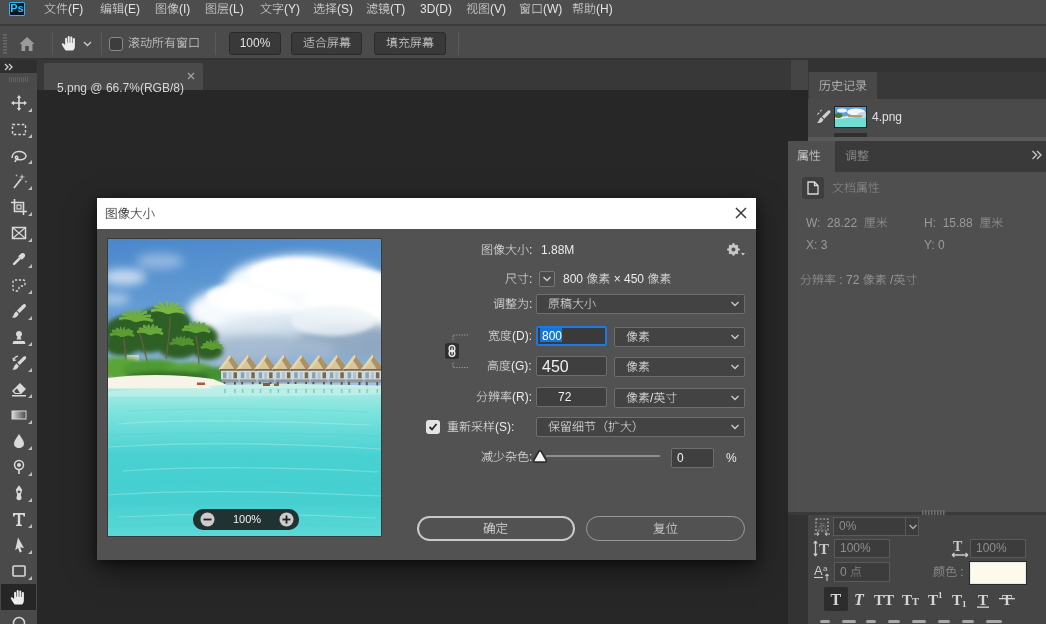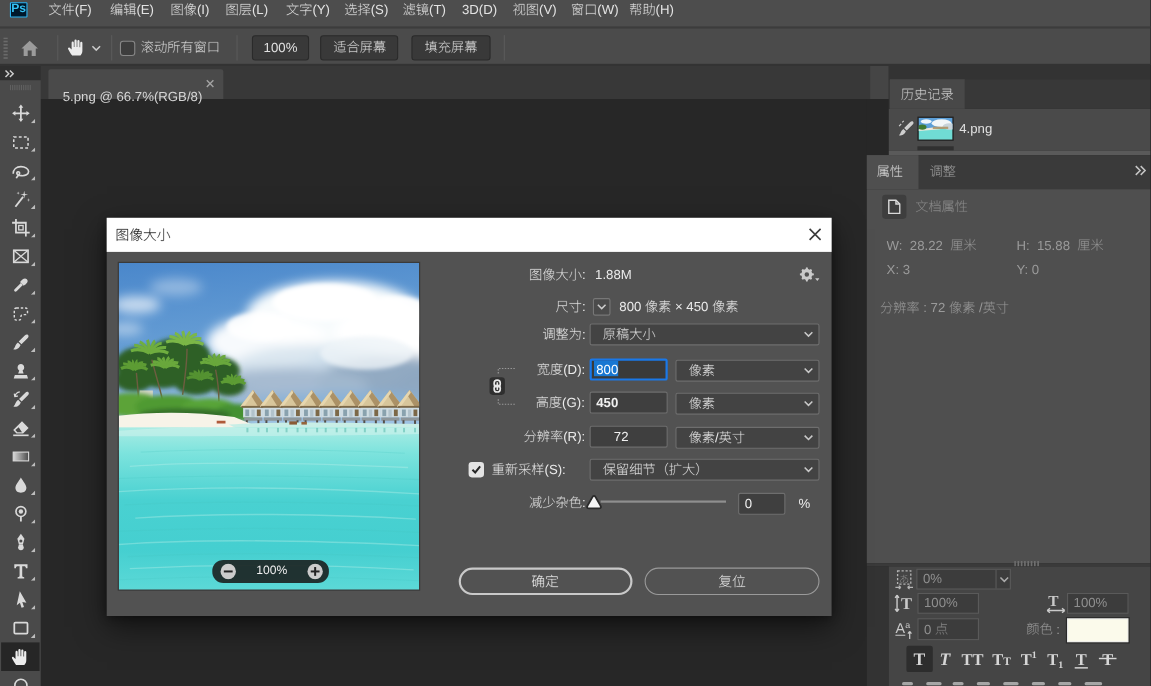--- a/index.html
+++ b/index.html
@@ -796,21 +796,21 @@
     </svg>
     <svg class="ab" style="left:730px;top:334px" width="10" height="7" viewBox="0 0 10 7">
       <path d="M1.5 1 L5 4.5 L8.5 1" stroke="#c9c9c9" stroke-width="1.4" fill="none"></path>
     </svg>
     <svg class="ab " style="left:487.3px;top:357.5px;" width="47" height="17" viewBox="0 0 47 17">
       <use href="#u9ad8" transform="translate(0.0,12) scale(0.0120,-0.0120)" fill="#ebebeb" stroke="#ebebeb" stroke-width="18"></use>
       <use href="#u5ea6" transform="translate(12.0,12) scale(0.0120,-0.0120)" fill="#ebebeb" stroke="#ebebeb" stroke-width="18"></use>
       <text x="24.0" y="12" font-family="Liberation Sans" font-size="12" font-weight="normal" fill="#ebebeb">(G):</text>
     </svg>
     <div class="ab" style="left:536px;top:356px;width:71px;height:20px;background:#3f3f3f;border:1px solid #6e6e6e;border-radius:2px"></div>
-    <div class="ab " style="left:542.0px;top:357.5px;height:17px;line-height:17px;font-size:12px;color:#f0f0f0;font-weight:bold;">450</div>
+    <div class="ab " style="left:542.0px;top:357.5px;height:17px;line-height:17px;font-size:16px;color:#f0f0f0;">450</div>
     <div class="ab" style="left:614px;top:357px;width:131px;height:20px;background:#434343;border:1px solid #6e6e6e;border-radius:2px"></div>
     <svg class="ab " style="left:626.0px;top:358.5px;" width="26" height="17" viewBox="0 0 26 17">
       <use href="#u50cf" transform="translate(0.0,12) scale(0.0120,-0.0120)" fill="#ebebeb" stroke="#ebebeb" stroke-width="18"></use>
       <use href="#u7d20" transform="translate(12.0,12) scale(0.0120,-0.0120)" fill="#ebebeb" stroke="#ebebeb" stroke-width="18"></use>
     </svg>
     <svg class="ab" style="left:730px;top:364px" width="10" height="7" viewBox="0 0 10 7">
       <path d="M1.5 1 L5 4.5 L8.5 1" stroke="#c9c9c9" stroke-width="1.4" fill="none"></path>
     </svg>
     <svg class="ab " style="left:476.0px;top:388.5px;" width="58" height="17" viewBox="0 0 58 17">
       <use href="#u5206" transform="translate(0.0,12) scale(0.0120,-0.0120)" fill="#ebebeb" stroke="#ebebeb" stroke-width="18"></use>

